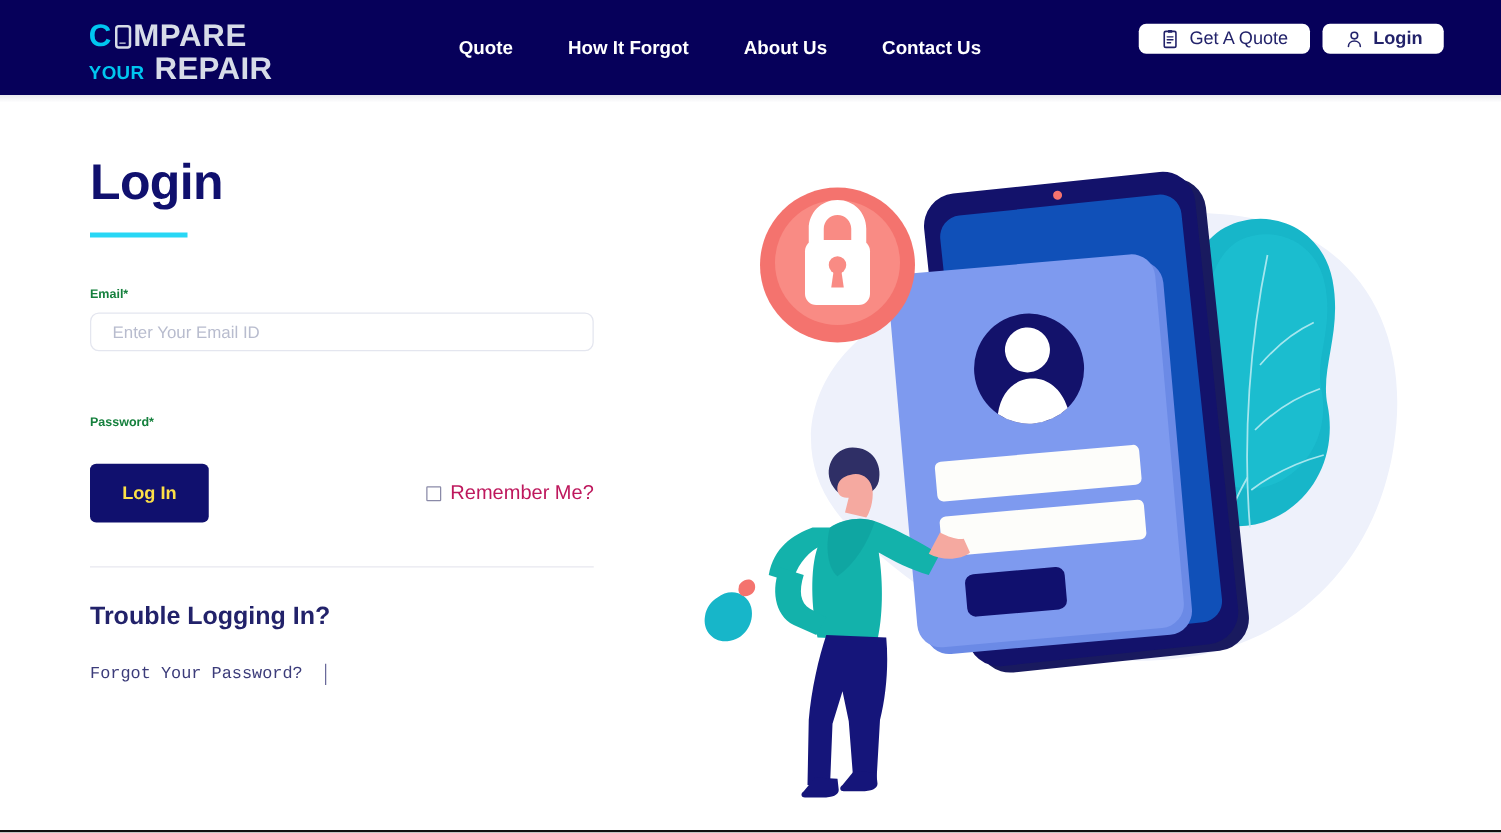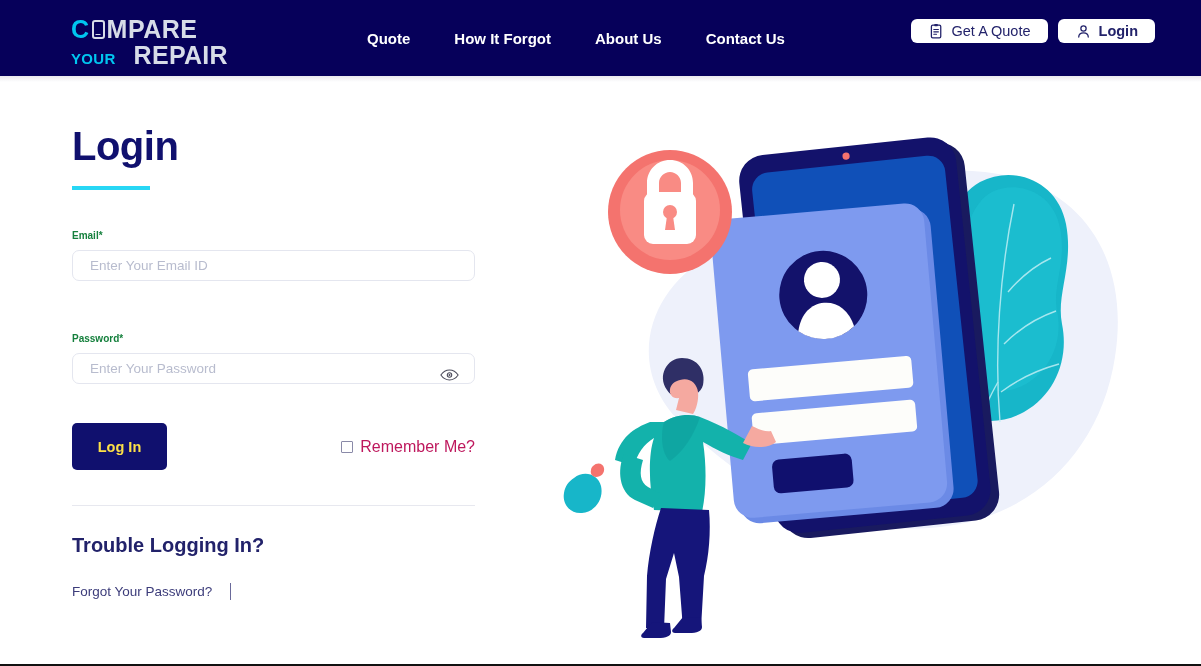--- a/index.html
+++ b/index.html
@@ -78,21 +78,21 @@
     color: #00c6f0;
     font-size: 15px;
     font-weight: bold;
     letter-spacing: 0.3px;
   }
   .logo-repair {
     color: #d7dce8;
     font-size: 25px;
     font-weight: bold;
     letter-spacing: 0.3px;
-    margin-left: 18px;
+    margin-left: 8px;
   }
 
   .nav {
     position: absolute;
     left: 367px; top: 0;
     height: 76px;
     display: flex;
     align-items: center;
     gap: 0;
   }
@@ -237,20 +237,21 @@
     color: #22226a;
     font-size: 20px;
     font-weight: bold;
     margin-top: 28px;
   }
   .trouble-links {
     margin-top: 26px;
     display: flex;
     align-items: center;
     gap: 18px;
+    font-family: Liberation Mono, monospace;
   }
   .trouble-links a {
     color: #3c3c7a;
     font-size: 13.5px;
     text-decoration: none;
     cursor: pointer;
     white-space: nowrap;
   }
   .link-sep {
     width: 1px; height: 17px;
@@ -321,30 +322,20 @@
     <div class="form-col">
       <h1 class="page-title">Login</h1>
       <div class="title-rule"></div>
 
       <div class="field-label">Email*</div>
       <div class="input-wrap">
         <input class="text-input" type="text" placeholder="Enter Your Email ID" style="">
       </div>
 
       <div class="field-label">Password*</div>
-      <div class="input-wrap">
-        <input class="text-input" type="text" placeholder="Enter Your Password" style="">
-        <button class="eye-btn">
-          <svg width="19" height="14" viewBox="0 0 22 14" fill="none">
-            <path d="M1 7c2.6-3.8 6-5.7 10-5.7S18.4 3.2 21 7c-2.6 3.8-6 5.7-10 5.7S3.6 10.8 1 7z" stroke="#4a4a5a" stroke-width="1.2"></path>
-            <circle cx="11" cy="7" r="2.6" stroke="#4a4a5a" stroke-width="1.2"></circle>
-            <circle cx="11" cy="7" r="1.2" fill="#4a4a5a"></circle>
-          </svg>
-        </button>
-      </div>
 
       <div class="action-row">
         <button class="login-submit">Log In</button>
         <label class="remember">
           <span class="remember-box"></span>
           <span class="remember-label">Remember Me?</span>
         </label>
       </div>
 
       <div class="divider"></div>

